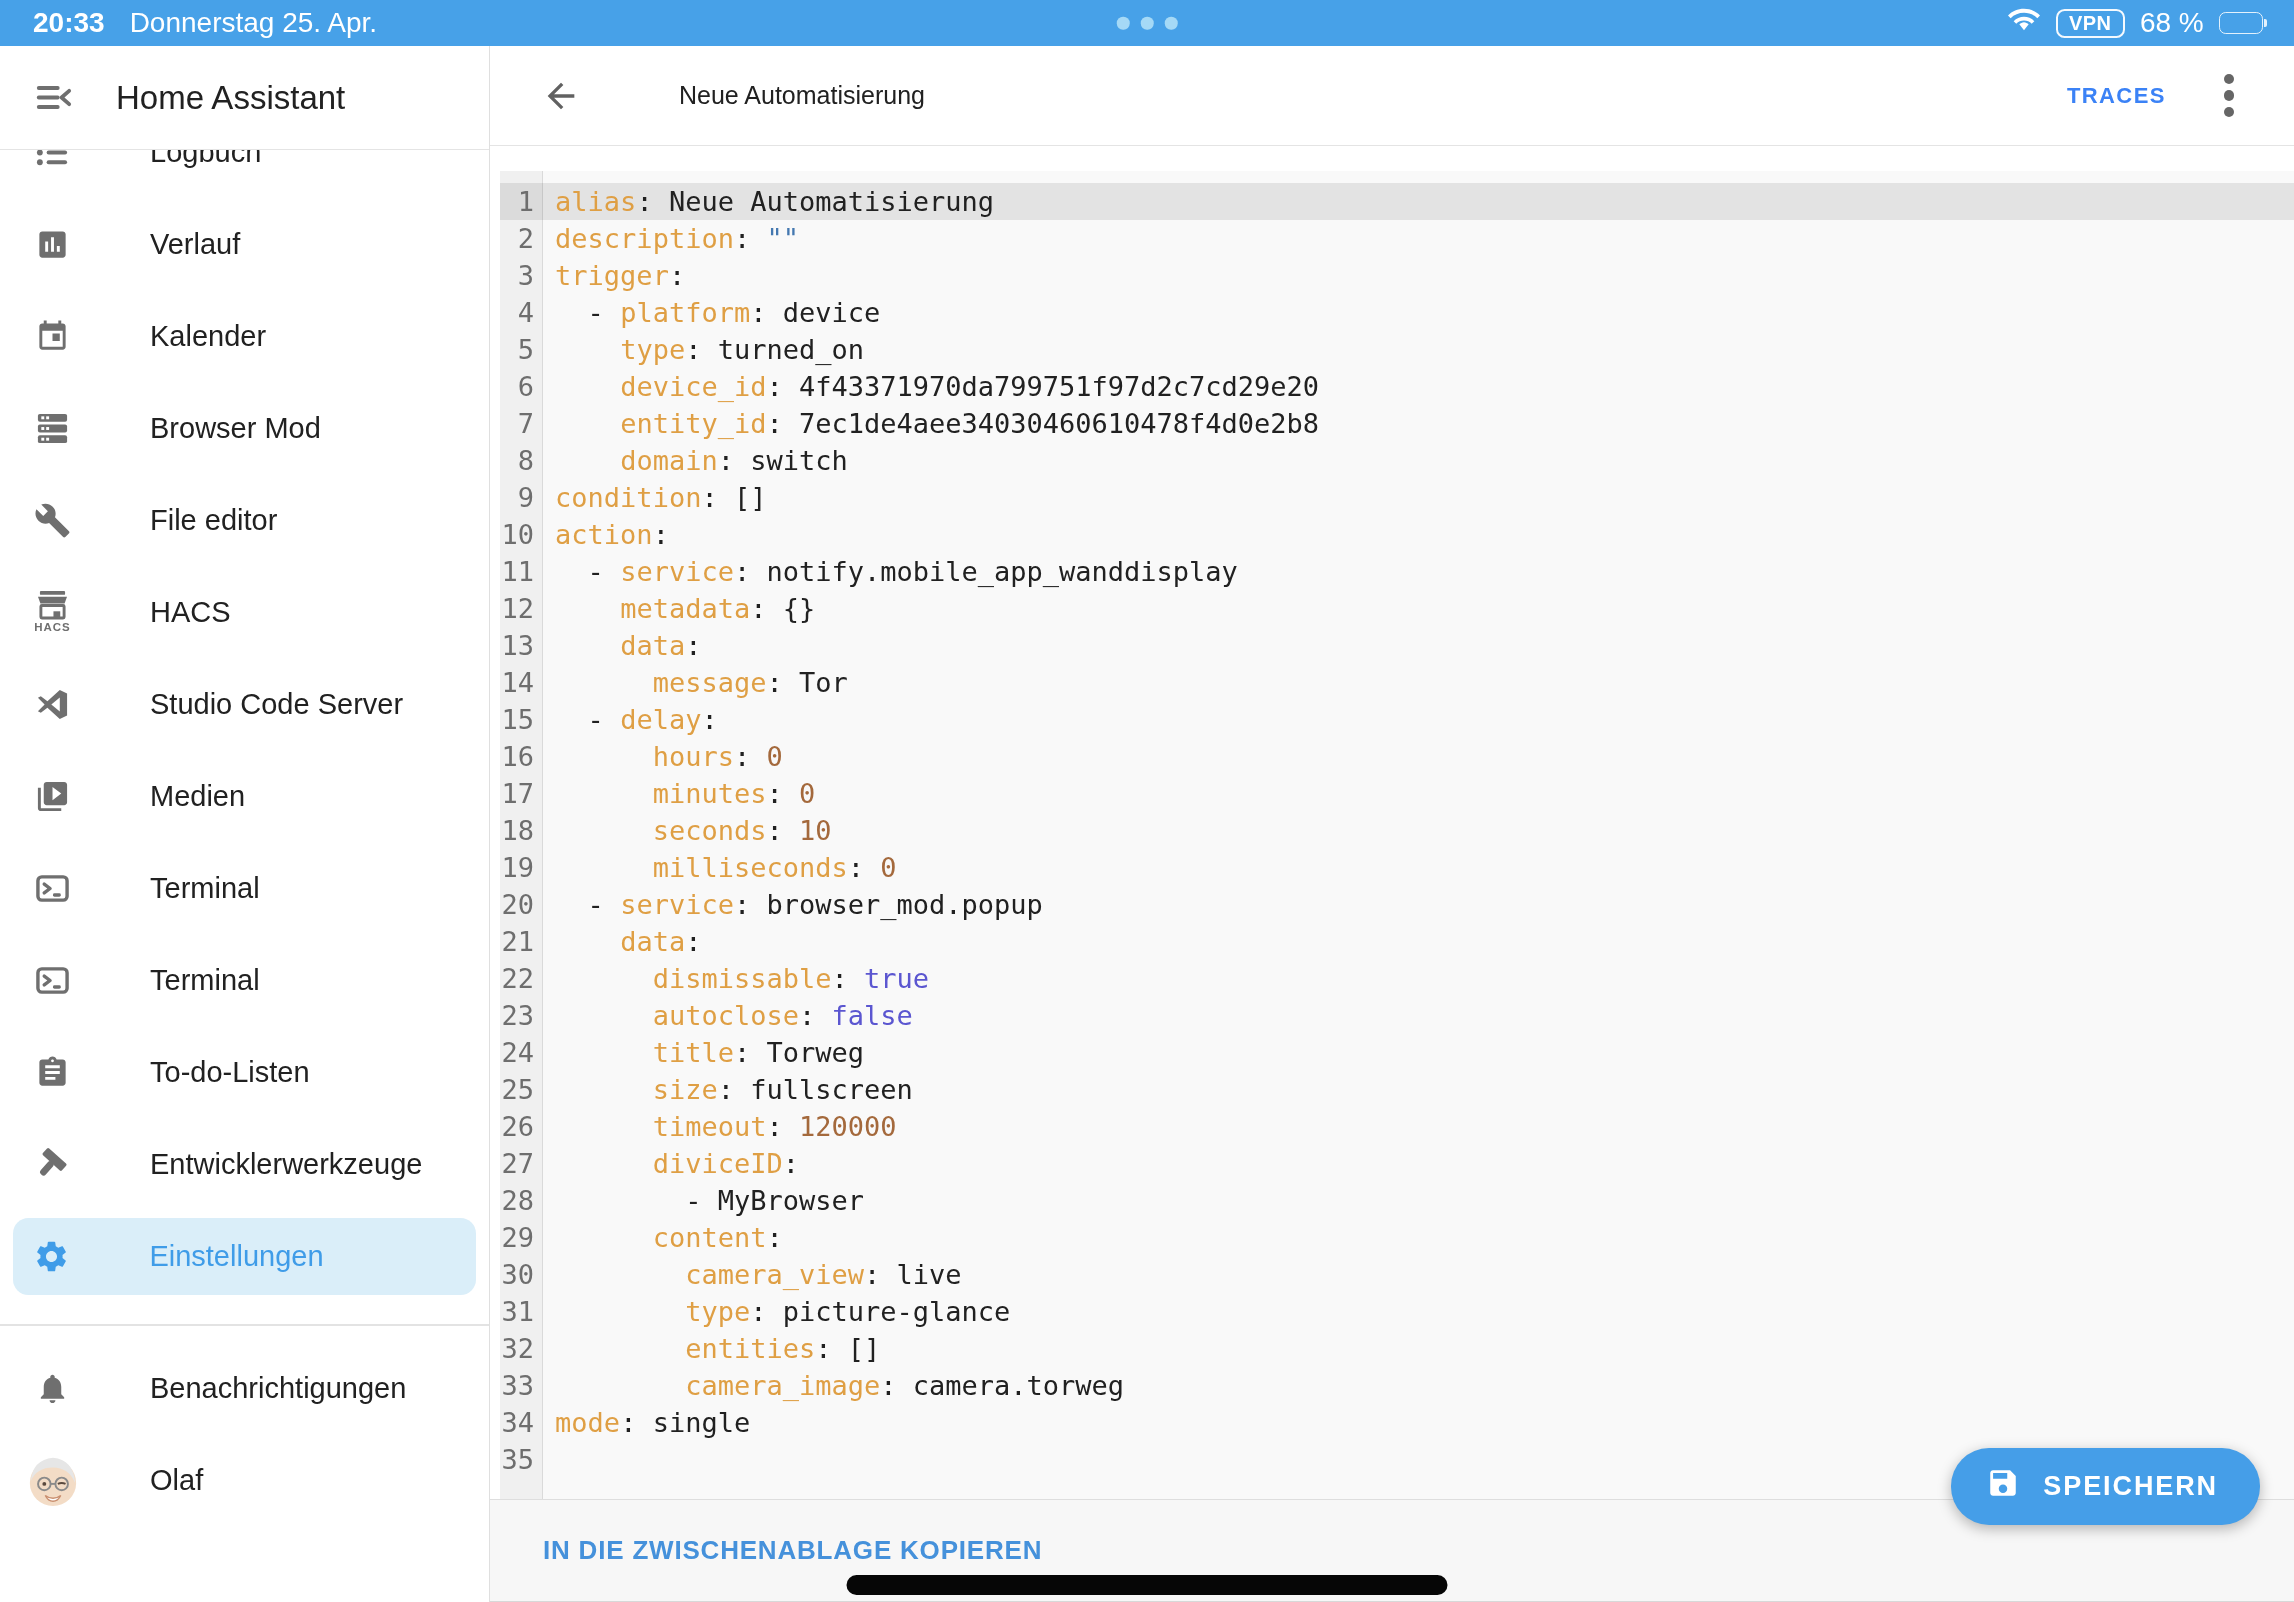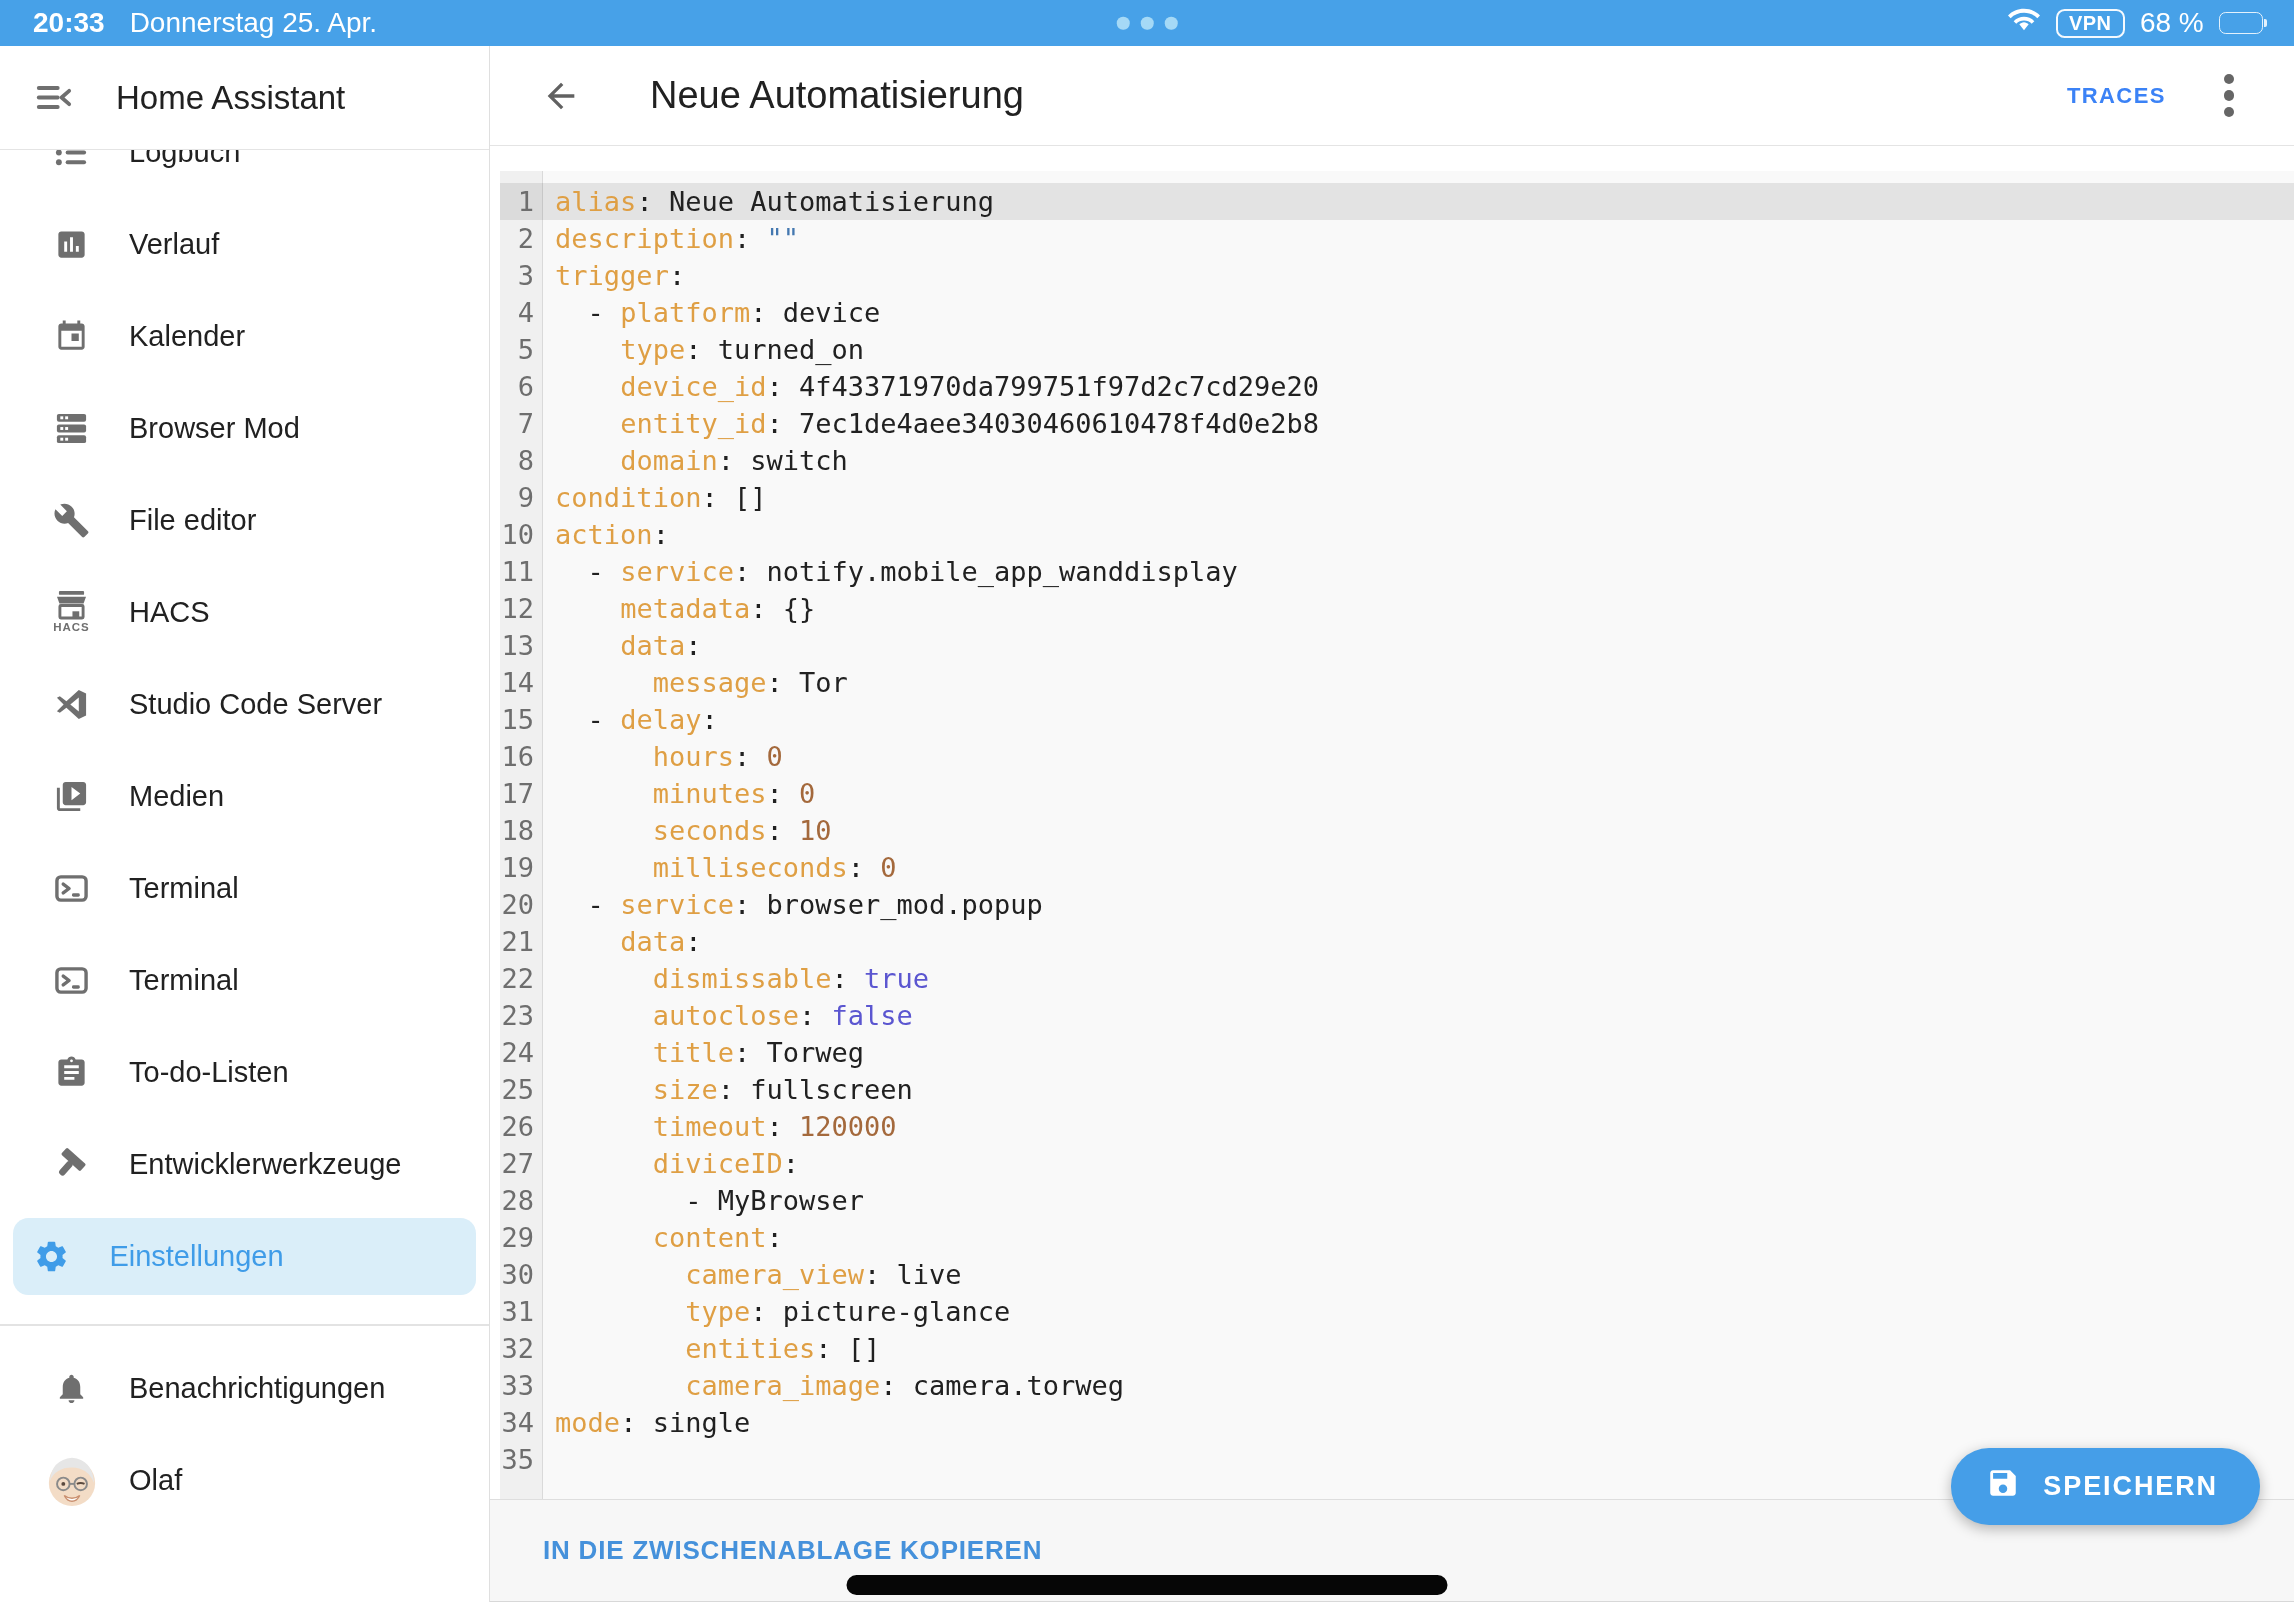--- a/index.html
+++ b/index.html
@@ -27,40 +27,40 @@
                  border-radius:0 1.9px 1.9px 0; margin-left:1px; }
 
   
   .app { display:flex; height:1556px; }
   .sidebar { width:490px; background:#fff; border-right:1.9px solid #DFDFDF;
              display:flex; flex-direction:column; }
   .side-header { height:104px; display:flex; align-items:center; gap:46px;
                  padding-left:35px; border-bottom:1.9px solid #E4E4E4; flex:none; }
   .side-title { font-size:33px; color:#212121; font-weight:500; }
   .side-scroll { flex:1; overflow:hidden; }
-  .s-item { display:flex; align-items:center; height:92px; padding:0 23px 0 54px;
-            gap:40px; cursor:pointer; }
+  .s-item { display:flex; align-items:center; height:92px; padding:0 23px 0 35px;
+            gap:80px; cursor:pointer; }
   .s-item.partial { margin-top:-44px; }
   .s-icon { width:35px; flex:none; display:flex; flex-direction:column;
             align-items:center; justify-content:center; color:#6F6F6F; }
   .s-icon svg { display:block; }
   .hacs-sub { font-size:11.5px; font-weight:700; color:#6F6F6F; letter-spacing:1px; margin-top:1px; }
   .s-label { font-size:29px; color:#212121; font-weight:500; white-space:nowrap; }
   .s-item.selected { height:77px; margin:7.7px 13.4px; padding-left:21px;
                      border-radius:15.4px; background:#DAEEF9; }
   .s-item.selected .s-label { color:#3F9CE8; }
   .side-divider { height:1.9px; background:#E3E3E3; margin:29px 0 17.3px; }
   .avatar { width:54px; height:54px; margin:-9.6px; flex:none; }
 
   
   .main { flex:1; display:flex; flex-direction:column; min-width:0; }
   .main-header { height:100px; background:#fff; border-bottom:1.9px solid #E4E4E4;
                  display:flex; align-items:center; padding:0 56px 0 51px; gap:0; flex:none; }
   .back-btn { width:40px; height:40px; color:#616161; cursor:pointer; flex:none; }
-  .main-title { font-size:38px; color:#212121; margin-left:69px; font-weight:400; }
+  .main-title { font-size:25px; color:#212121; margin-left:98px; font-weight:400; }
   .header-spacer { flex:1; }
   .traces-btn { color:#3b82f6; font-size:22px; font-weight:700; letter-spacing:1.4px;
                 cursor:pointer; }
   .kebab { margin-left:54px; display:flex; flex-direction:column; gap:5.8px; cursor:pointer;
            padding:3.8px; }
   .kebab i { width:10.6px; height:10.6px; border-radius:50%; background:#666; }
 
   
   .editor-wrap { flex:1; background:#fff; position:relative; overflow:hidden; }
   .editor { position:absolute; top:25px; left:9.6px; right:0; bottom:0;

